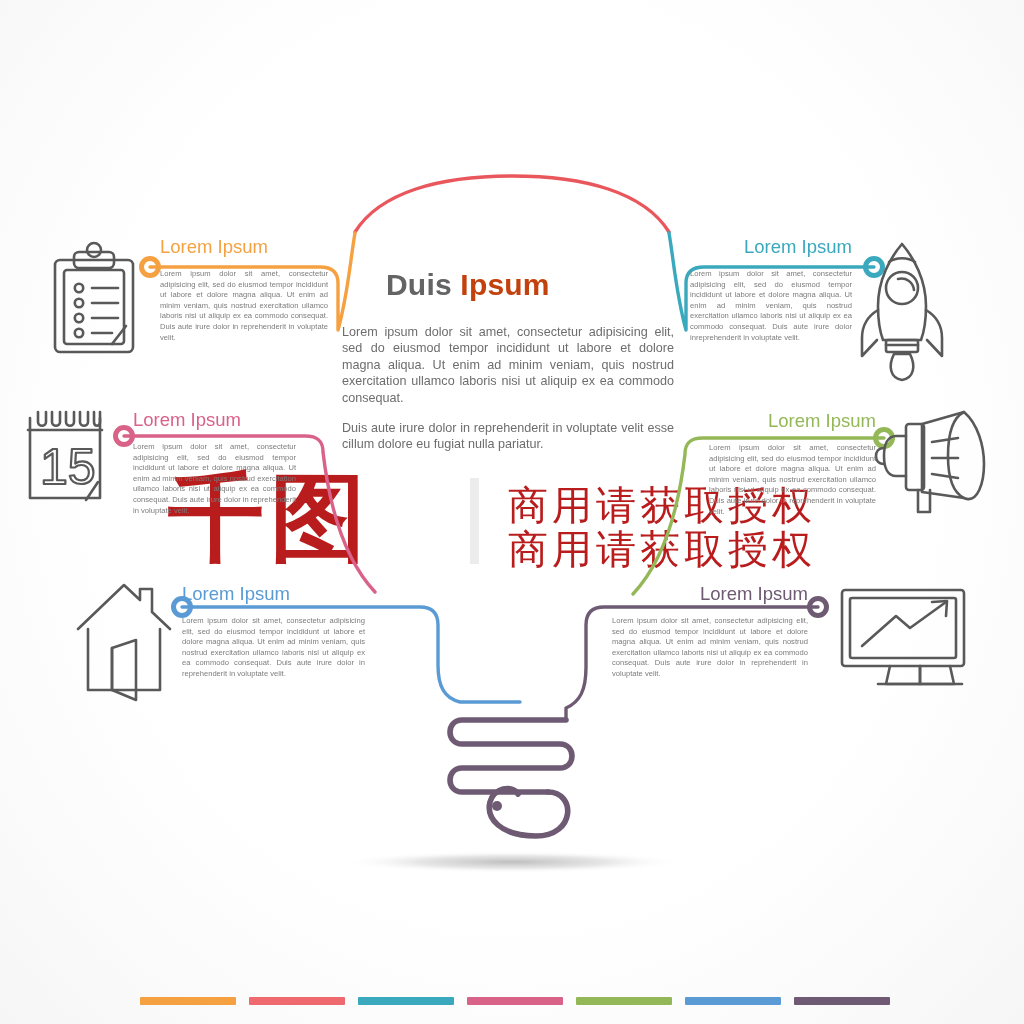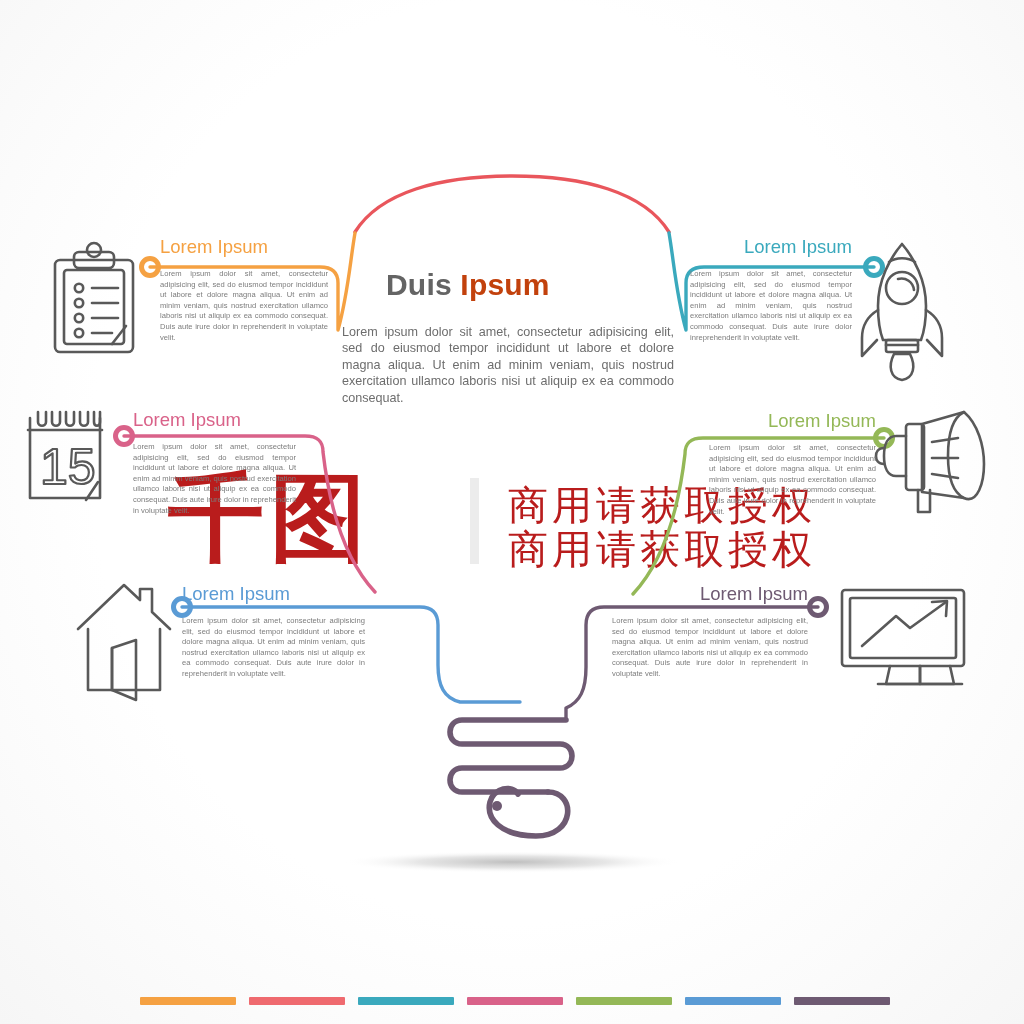--- a/index.html
+++ b/index.html
@@ -295,20 +295,21 @@
     </g>
   </svg>
 
   <div class="center-block">
     <h1 class="center-title">
       <span>Duis</span>
       <span class="accent">Ipsum</span>
     </h1>
     <div class="center-body">
       <p>Lorem ipsum dolor sit amet, consectetur adipisicing elit, sed do eiusmod tempor incididunt ut labore et dolore magna aliqua. Ut enim ad minim veniam, quis nostrud exercitation ullamco laboris nisi ut aliquip ex ea commodo consequat.</p>
+      <p>Duis aute irure dolor in reprehenderit in voluptate velit esse cillum dolore eu fugiat nulla pariatur.</p>
     </div>
   </div>
 
   <div class="item item-1">
     <p class="ttl">Lorem Ipsum</p>
     <p class="body">Lorem ipsum dolor sit amet, consectetur adipisicing elit, sed do eiusmod tempor incididunt ut labore et dolore magna aliqua. Ut enim ad minim veniam, quis nostrud exercitation ullamco laboris nisi ut aliquip ex ea commodo consequat. Duis aute irure dolor in reprehenderit in voluptate velit.</p>
   </div>
 
   <div class="item item-2">
     <p class="ttl">Lorem Ipsum</p>

